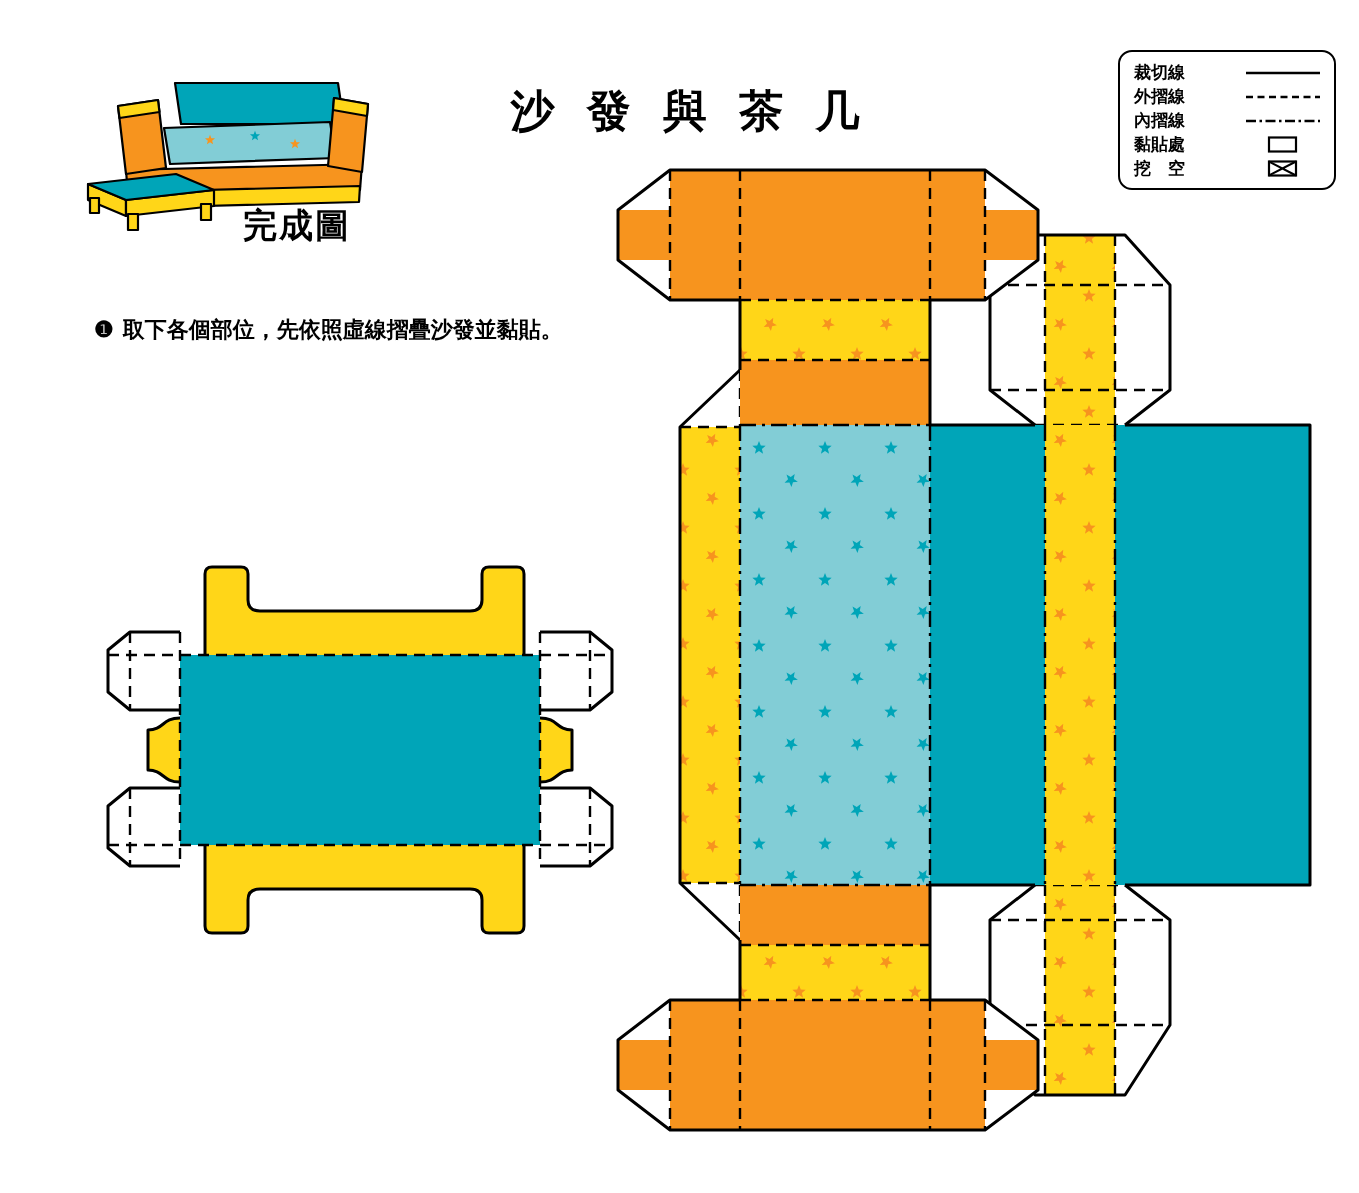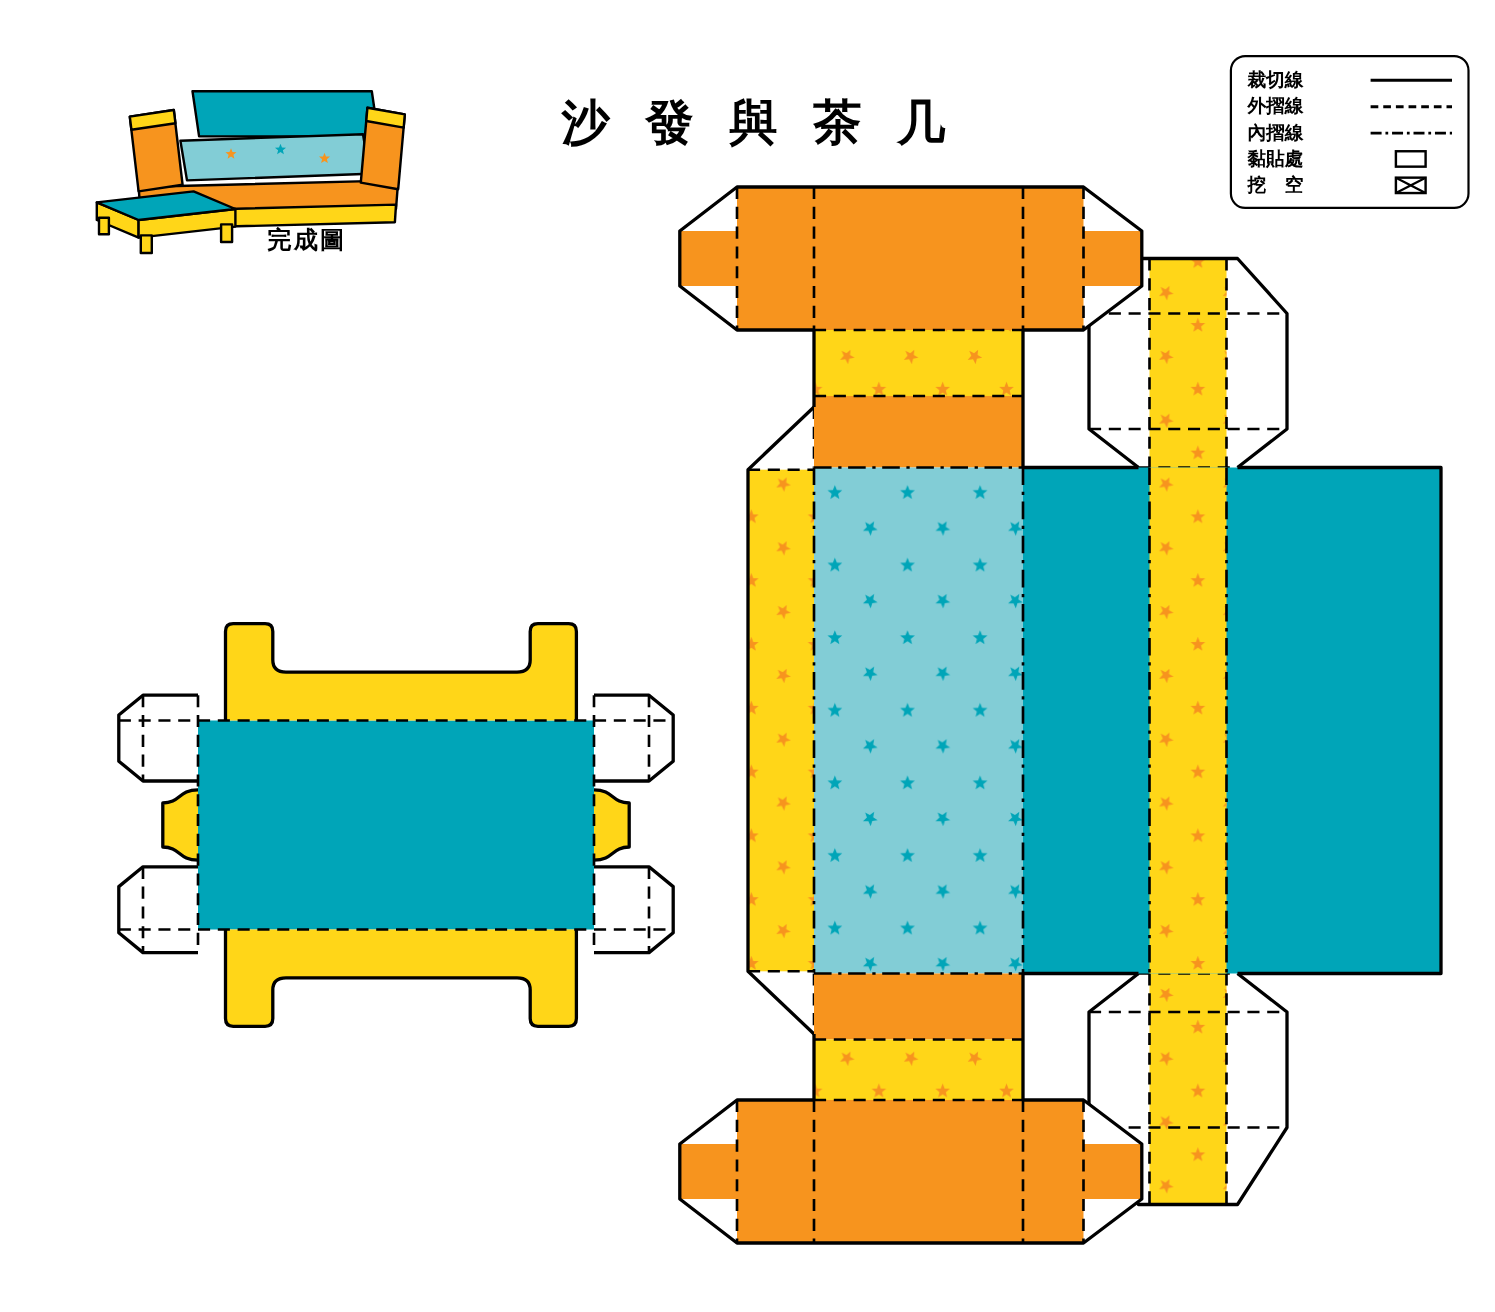--- a/index.html
+++ b/index.html
@@ -17,21 +17,21 @@
   #legend{left:1118px;top:50px;width:218px;box-sizing:border-box;background:#fff;
           border:2.5px solid #000;border-radius:14px;padding:8px 12px 8px 14px;}
   .legend-row{display:flex;justify-content:space-between;align-items:center;height:24px;}
   .legend-label{font-size:17px;font-weight:700;white-space:nowrap;}
   .lg-solid{stroke:#000;stroke-width:2.6;}
   .lg-dash{stroke:#000;stroke-width:2.6;stroke-dasharray:7 4.5;}
   .lg-dashdot{stroke:#000;stroke-width:2.6;stroke-dasharray:10 3.5 2.5 3.5;}
   .lg-box{fill:#fff;stroke:#000;stroke-width:2.2;}
   .lg-x{stroke:#000;stroke-width:2;}
 
-  #caption{left:243px;top:203px;font-size:22px;font-weight:800;letter-spacing:2px;font-family:Liberation Serif, serif;}
+  #caption{left:243px;top:203px;font-size:34px;font-weight:800;letter-spacing:2px;font-family:Liberation Serif, serif;}
 
   #instructions{left:94px;top:310px;font-size:22px;font-weight:700;line-height:40px;}
   .instr-num{margin-right:9px;}
 
   
   .f-orange{fill:var(--orange);} .f-yellow{fill:var(--yellow);}
   .f-teal{fill:var(--teal);} .f-lteal{fill:var(--light_teal);}
   .f-white{fill:#fff;} .f-none{fill:none;}
   .st-o{fill:var(--orange);} .st-t{fill:var(--teal);}
   .s-cut{stroke:#000;stroke-width:3;stroke-linejoin:round;}
@@ -103,20 +103,23 @@
       <polygon points="46,122 134,112 134,128 46,138" class="f-yellow"></polygon>
       <rect x="48" y="136" width="10" height="16" class="f-yellow"></rect>
       <rect x="121" y="126" width="10" height="16" class="f-yellow"></rect>
       <rect x="10" y="120" width="9" height="15" class="f-yellow"></rect>
       <polygon points="8,106 96,96 134,112 46,122" class="f-teal"></polygon>
     </g>
   </svg>
   <div class="abs" id="caption">完成圖</div>
 
   <div class="abs" id="instructions">
+    <div class="instr-line">
+      <span class="instr-num">❶</span><span>取下各個部位，先依照虛線摺疊沙發並黏貼。</span>
+    </div>
   </div>
 
   <svg class="abs" style="left:100px;top:550px" width="525" height="400" viewBox="0 0 525 400">
     <g>
       <rect x="80" y="105" width="360" height="190" class="f-teal"></rect>
     </g>
     <g>
       <path class="f-yellow" d="M105,105 L105,24 Q105,17 112,17 L141,17 Q148,17 148,24 L148,50 Q148,61 160,61 L370,61 Q382,61 382,50 L382,24 Q382,17 389,17 L417,17 Q424,17 424,24 L424,105 Z"></path>
       <path class="s-cut f-none" d="M105,105 L105,24 Q105,17 112,17 L141,17 Q148,17 148,24 L148,50 Q148,61 160,61 L370,61 Q382,61 382,50 L382,24 Q382,17 389,17 L417,17 Q424,17 424,24 L424,105"></path>
     </g>

